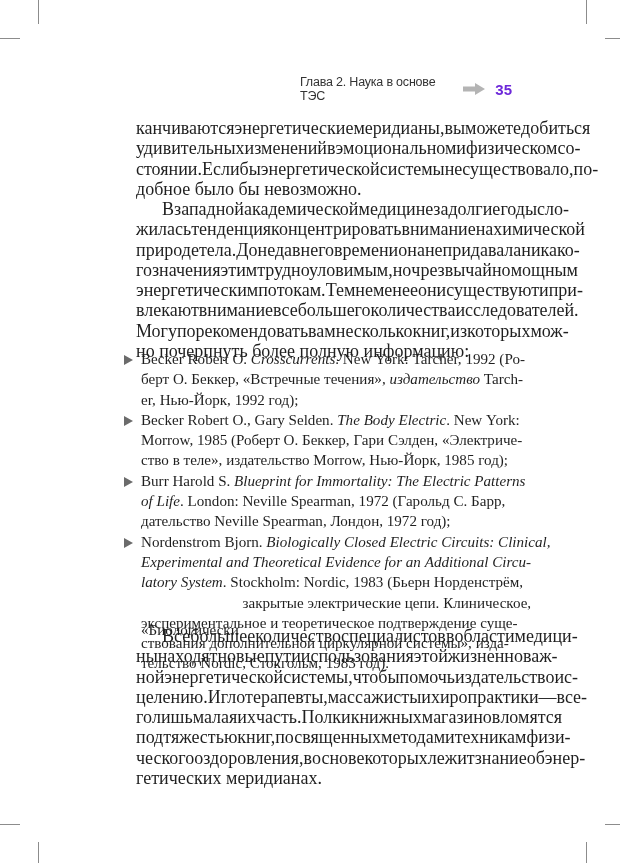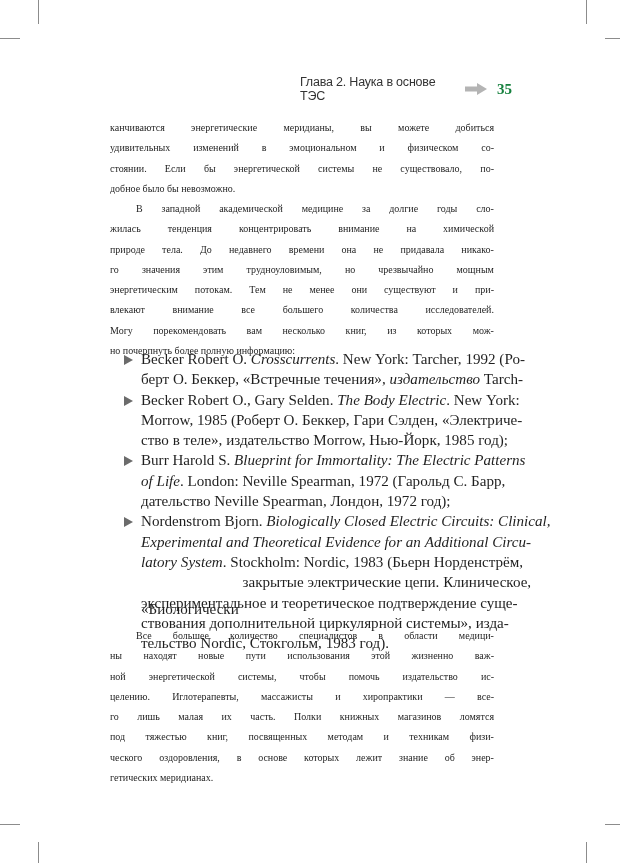--- a/index.html
+++ b/index.html
@@ -4,22 +4,22 @@
 <style>
   html, body { margin: 0; padding: 0; background: #ffffff; }
   body { width: 620px; height: 863px; position: relative; overflow: hidden;
          font-family: "Liberation Serif", "DejaVu Serif", serif; color: #1f1f1f; }
   .crop { position: absolute; background: #8c8c8c; }
   .header { position: absolute; top: 79px; left: 300px; width: 212px; height: 20px;
             font-family: "Liberation Sans", "DejaVu Sans", sans-serif; font-size: 12.5px;
             color: #333; display: flex; align-items: center; justify-content: flex-end; }
   .header .chap { letter-spacing: -0.2px; }
   .header .arrow { margin: 0 10px 0 14px; display: inline-flex; align-items: center; }
-  .header .pg { font-weight: bold; font-size: 15px; color: #15803d; font-family: Liberation Serif, serif; }
-  .text { position: absolute; left: 110px; width: 384px; font-size: 10px; line-height: 20.3px; }
+  .header .pg { font-weight: bold; font-size: 15px; color: #6d28d9; }
+  .text { position: absolute; left: 136px; width: 384px; font-size: 18px; line-height: 20.3px; }
   .line { white-space: nowrap; display: flex; justify-content: space-between; height: 20.3px; }
   .line.last { justify-content: flex-start; }
   .line span.w { }
   .indent { padding-left: 26px; }
   .bl { position: absolute; left: 121px; width: 384px; font-size: 15.1px; line-height: 20.3px; }
   .bitem { position: relative; padding-left: 20px; }
   .bullet { position: absolute; left: 3px; top: 6px; width: 0; height: 0;
             border-top: 5px solid transparent; border-bottom: 5px solid transparent;
             border-left: 9px solid #6b6b6b; }
   i { font-style: italic; }
@@ -165,20 +165,23 @@
       </div>
       <div class="line">
         <span style="white-space: pre;">берт </span>
         <span style="white-space: pre;">О. </span>
         <span style="white-space: pre;">Беккер, </span>
         <span style="white-space: pre;">«Встречные </span>
         <span style="white-space: pre;">течения», </span>
         <span style="white-space: pre; font-style: italic;">издательство </span>
         <span style="white-space: pre;">Tarch-</span>
       </div>
+      <div class="line last">
+        <span style="white-space: pre;">er, Нью-Йорк, 1992 год);</span>
+      </div>
     </div>
     <div class="bitem">
       <span class="bullet"></span>
       <div class="line">
         <span style="white-space: pre;">Becker </span>
         <span style="white-space: pre;">Robert </span>
         <span style="white-space: pre;">O., </span>
         <span style="white-space: pre;">Gary </span>
         <span style="white-space: pre;">Selden. </span>
         <i style="white-space: pre;">The </i>

